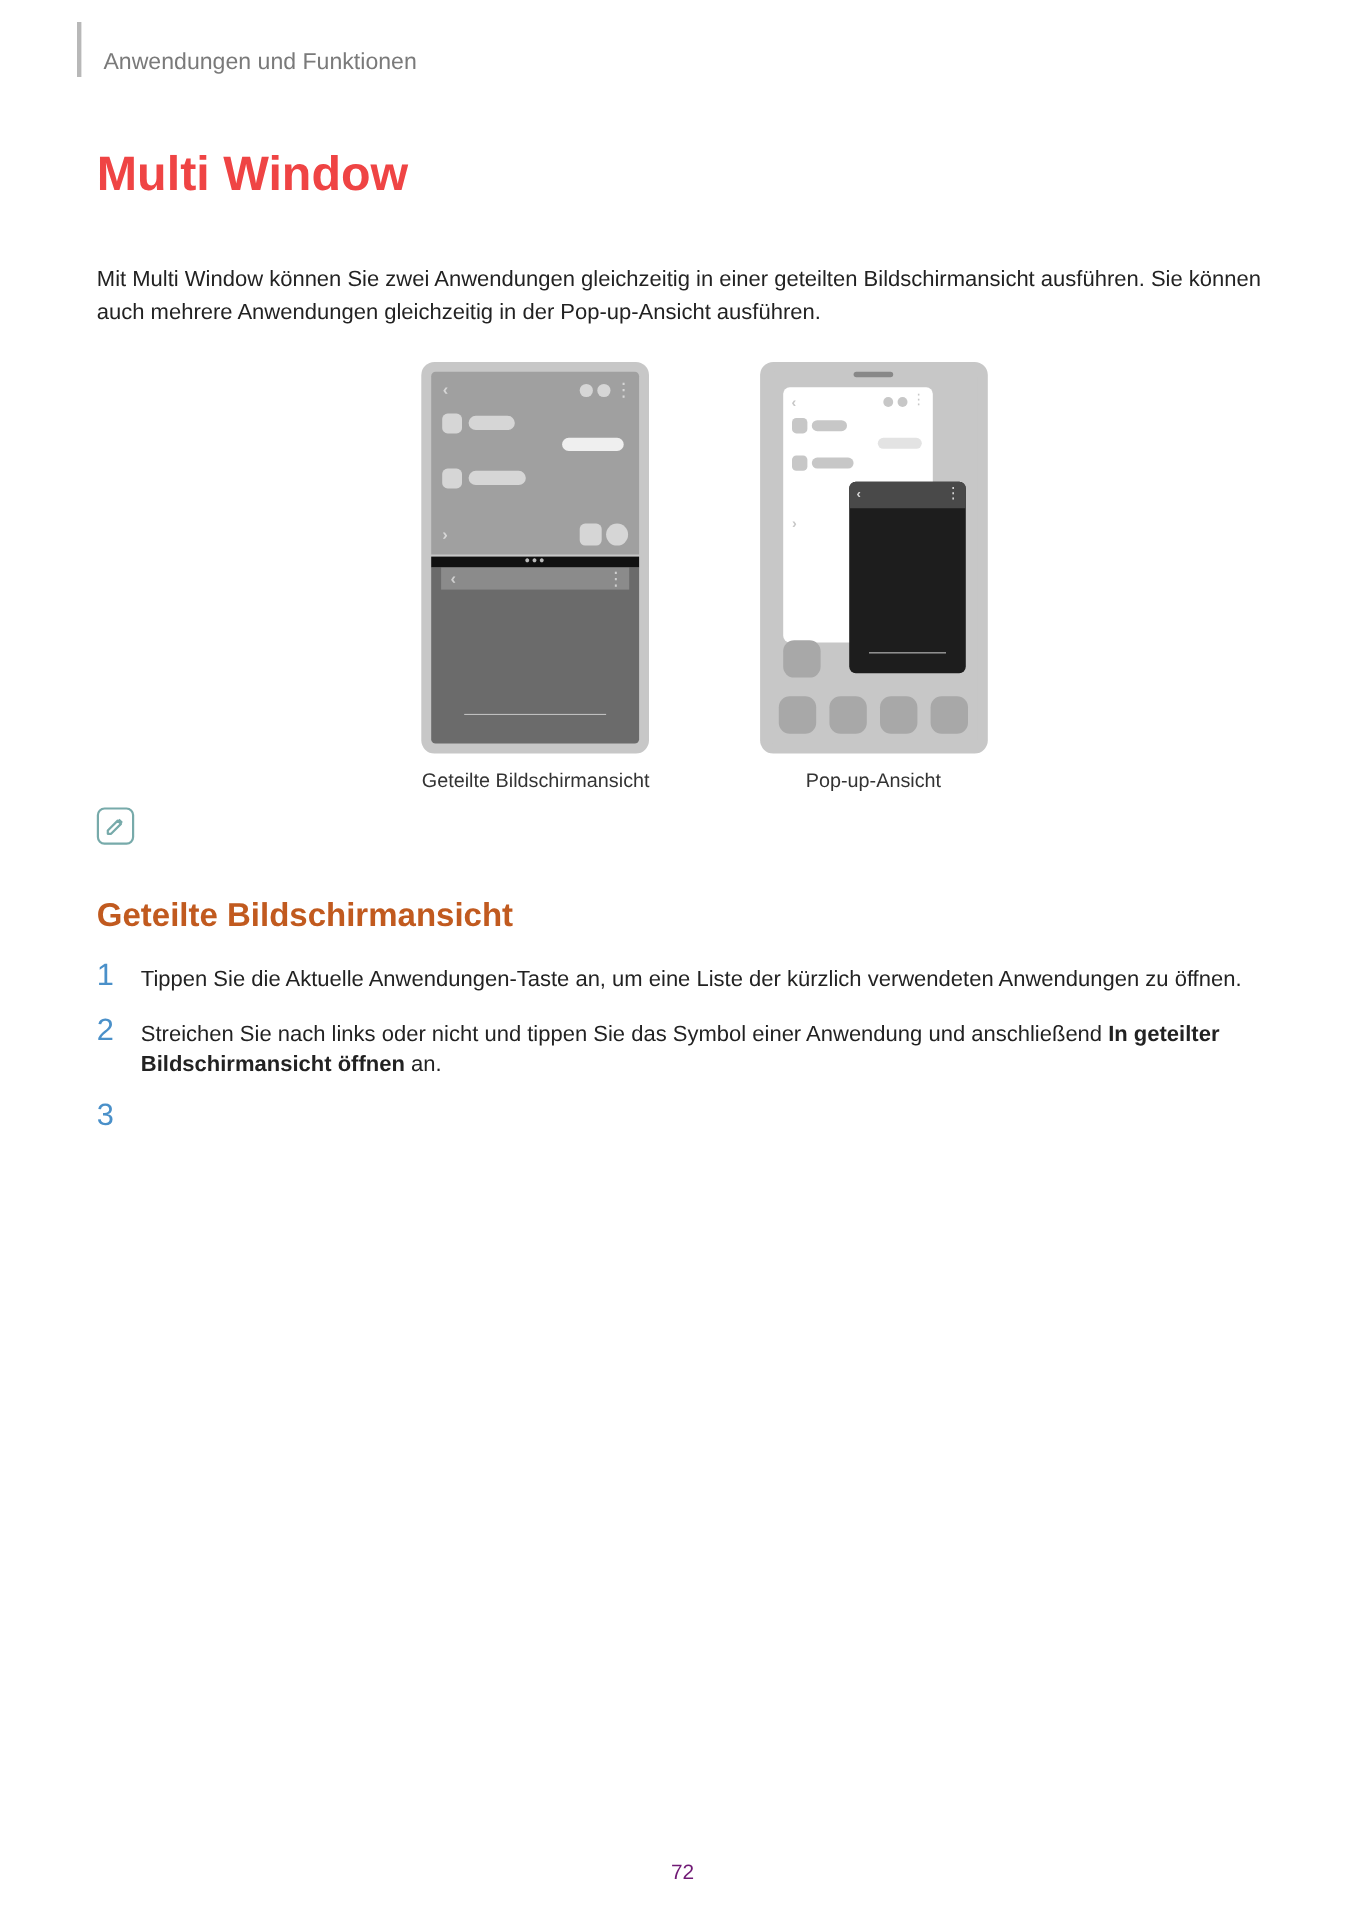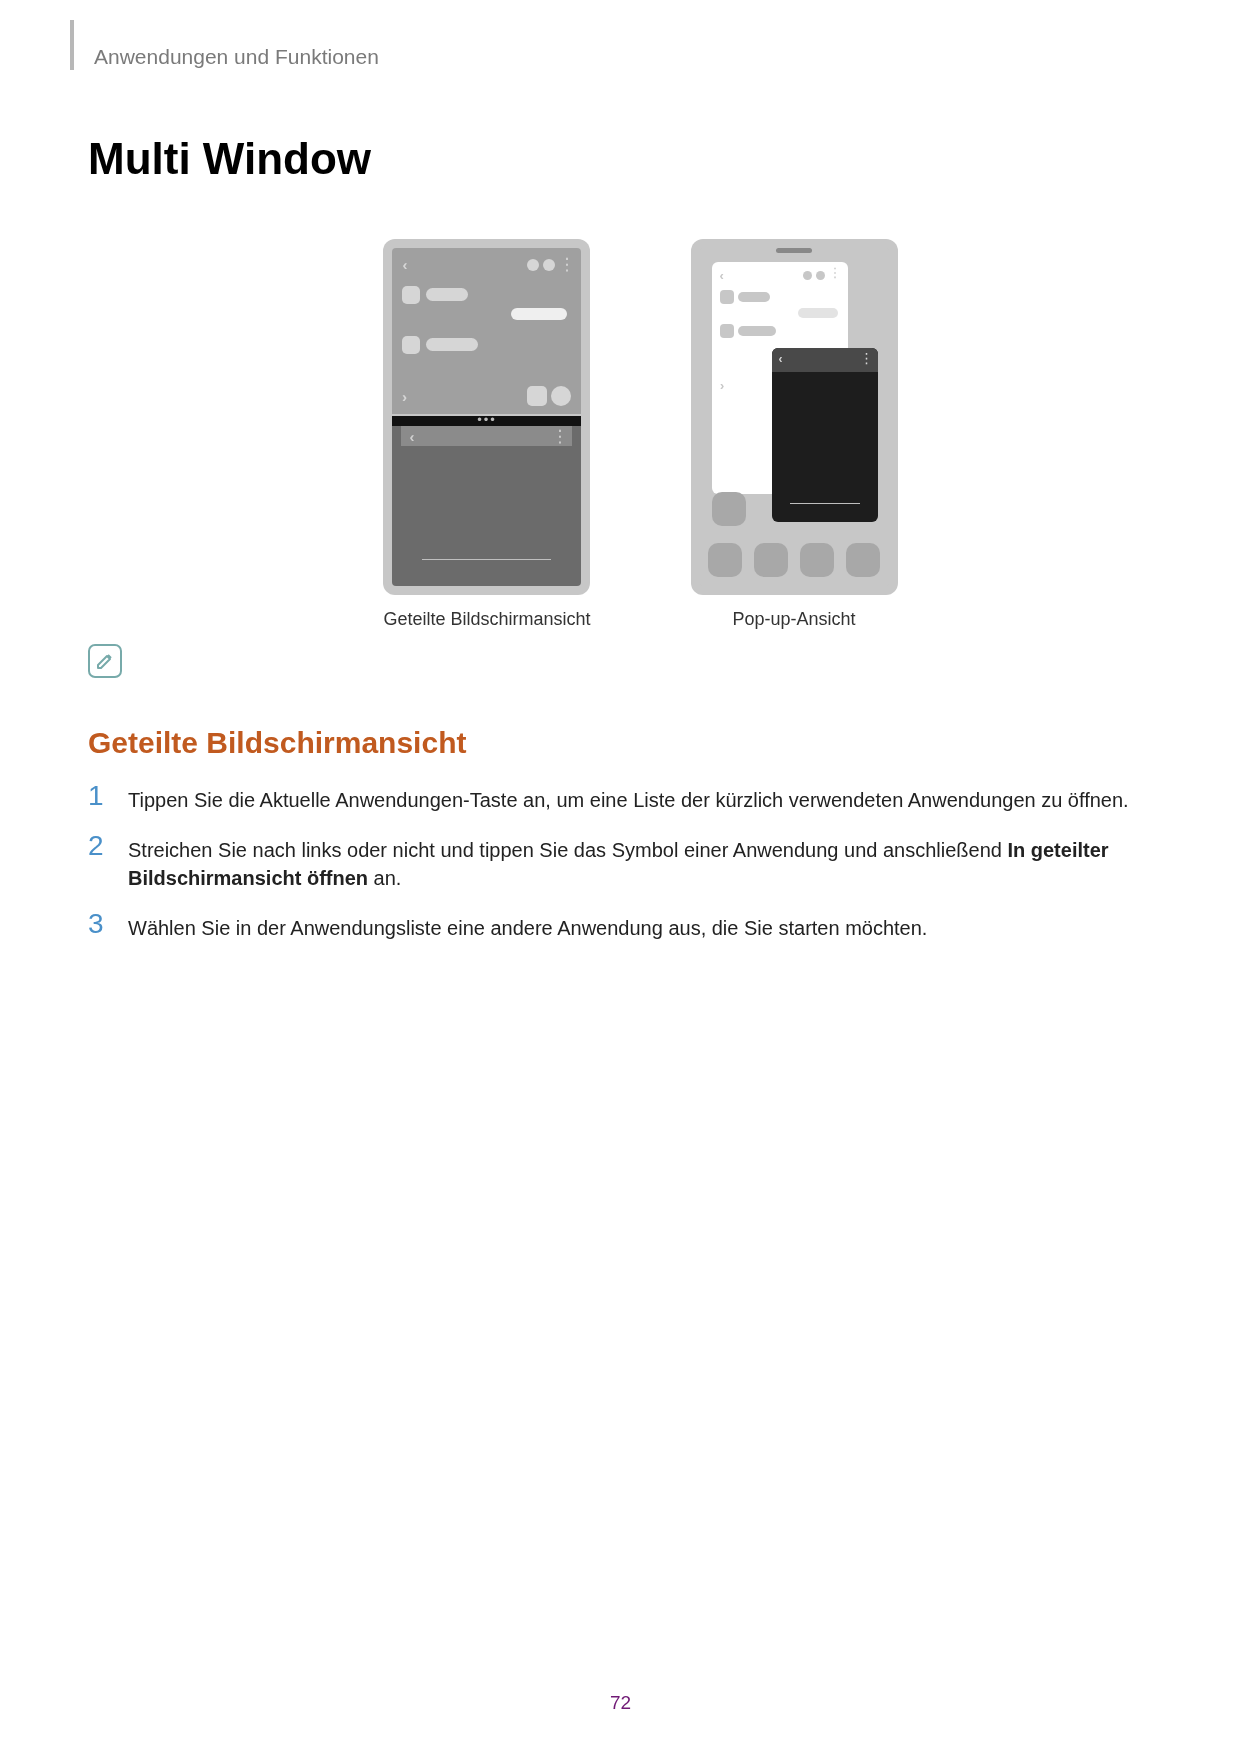--- a/index.html
+++ b/index.html
@@ -24,21 +24,21 @@
     }
     .breadcrumb {
       font-size: 21px;
       color: #7a7a7a;
       margin-bottom: 65px;
       margin-left: 6px;
     }
     .h1 {
       font-size: 44px;
       font-weight: 700;
-      color: #000000;
+      color: #ef4444;
       margin-bottom: 55px;
       margin-top: 31px;
     }
     .h2 {
       font-size: 30px;
       font-weight: 700;
       color: #c15a1f;
       margin-bottom: 22px;
     }
     .body-text {
@@ -154,20 +154,21 @@
 </head>
 <body>
 
 <div class="header-rule"></div>
 
 <div class="page">
   <div class="breadcrumb">Anwendungen und Funktionen</div>
 
   <h1 class="h1">Multi Window</h1>
 
+  <p class="body-text">Mit Multi Window können Sie zwei Anwendungen gleichzeitig in einer geteilten Bildschirmansicht ausführen. Sie können auch mehrere Anwendungen gleichzeitig in der Pop-up-Ansicht ausführen.</p>
 
   <div class="figures">
 
     <div class="figure">
       <div class="phone">
         <div class="p1-top p1-row1">
           <span class="chev-l">‹</span>
           <span class="dot d1"></span>
           <span class="dot d2"></span>
           <span class="more-dots">⋮</span>
@@ -242,18 +243,17 @@
     <div class="step-row">
       <div class="step-num">1</div>
       <div class="step-body">Tippen Sie die Aktuelle Anwendungen-Taste an, um eine Liste der kürzlich verwendeten Anwendungen zu öffnen.</div>
     </div>
     <div class="step-row">
       <div class="step-num">2</div>
       <div class="step-body"><span>Streichen Sie nach links oder nicht und tippen Sie das Symbol einer Anwendung und anschließend </span><span class="bold">In geteilter Bildschirmansicht öffnen</span><span> an.</span></div>
     </div>
     <div class="step-row">
       <div class="step-num">3</div>
-      <div class="step-body">Wählen Sie in der Anwendungsliste eine andere Anwendung aus, die Sie starten möchten.</div>
     </div>
   </div>
 </div>
 
 <div class="page-num">72</div>
 
 </body></html>

